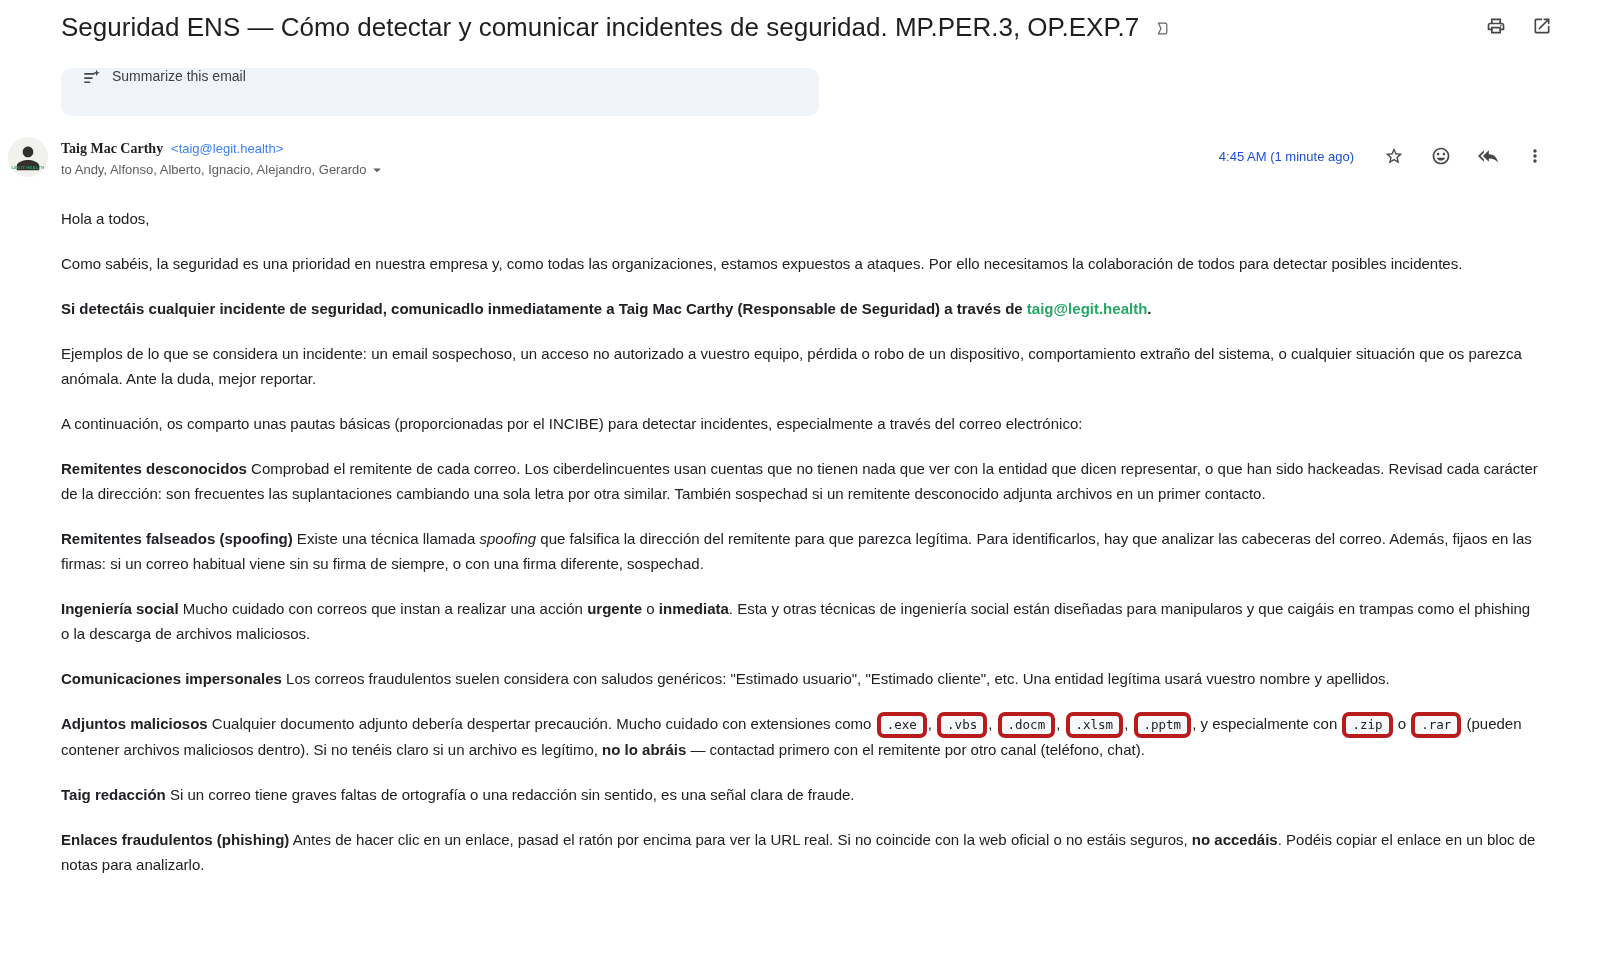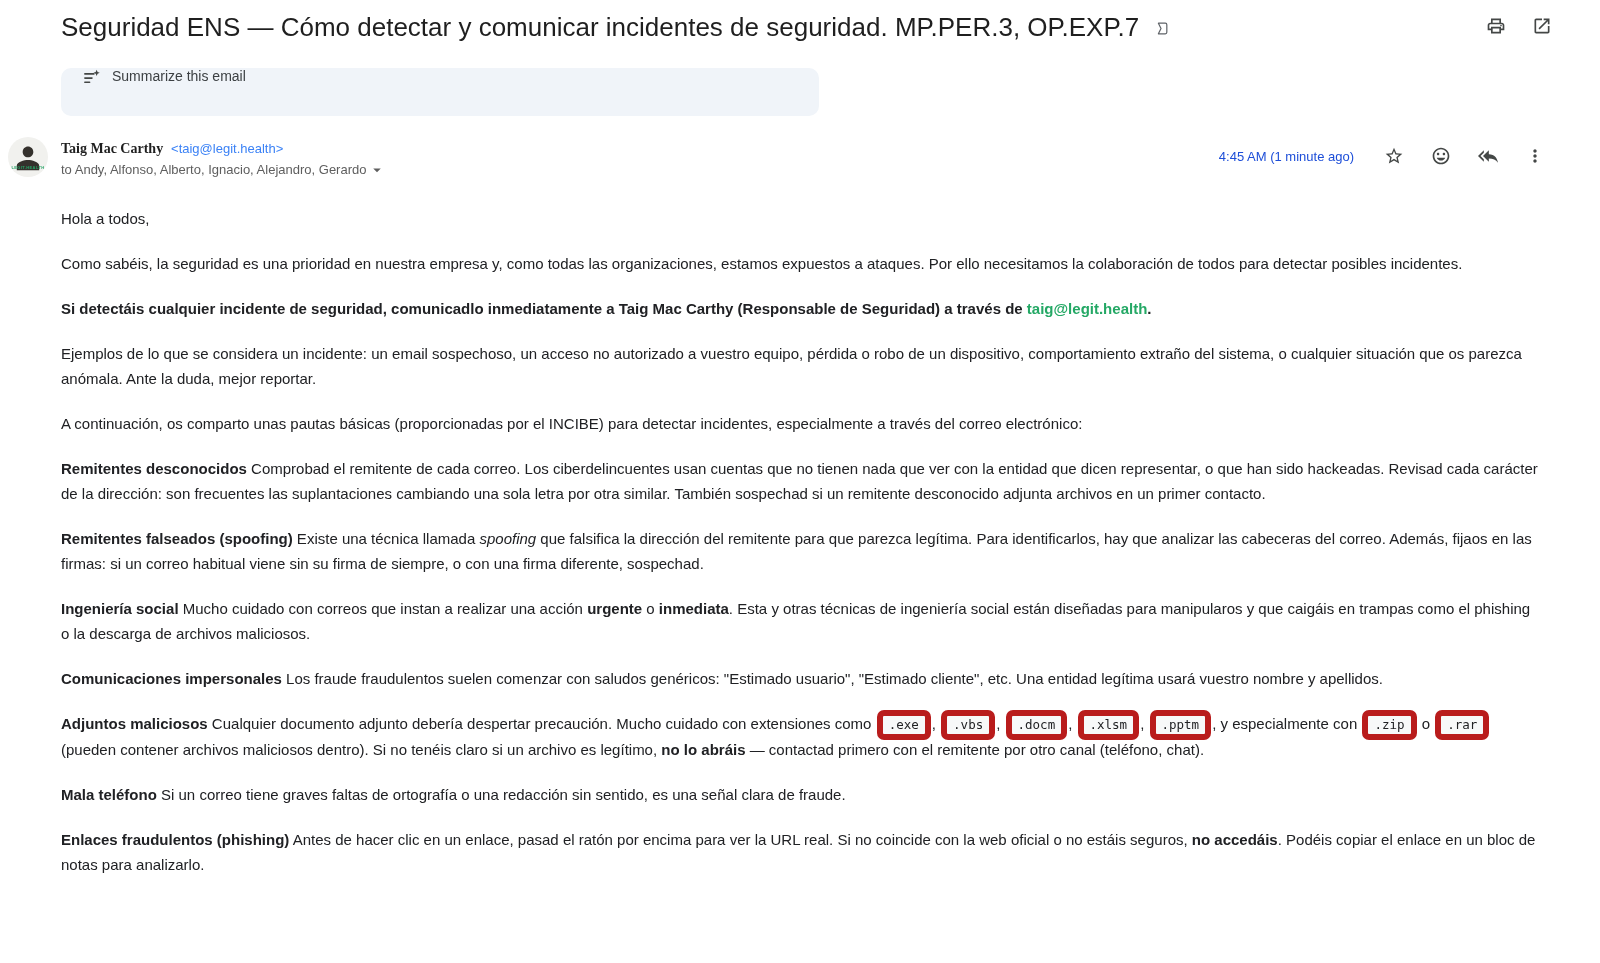--- a/index.html
+++ b/index.html
@@ -52,21 +52,21 @@
   .msg-time { font-size: 13px; color: #1d4ed8; white-space: nowrap; margin-right: 3px; }
 
   
   .msg-body { margin: 27px 58px 0 61px; font-size: 15px; line-height: 25px; color: #202124; }
   .msg-body p { margin: 0 0 20px 0; }
   .seg-bold { font-weight: 700; }
   .seg-italic { font-style: italic; }
   .seg-link { color: #24a865; font-weight: 700; cursor: pointer; }
   .seg-code {
     font-family: "DejaVu Sans Mono", monospace; font-size: 12.5px;
-    background: #f7f8f9; border: 6px solid #b91c1c; border-radius: 7px;
+    background: #f7f8f9; border: 4px solid #b91c1c; border-radius: 7px;
     padding: 1px 6px 2px 6px; margin: 0 1px; white-space: nowrap;
   }
 </style>
 </head>
 <body>
 
 <div>
 
   <header class="subject-row">
     <div class="subject-left">
@@ -152,19 +152,19 @@
 
   <div class="msg-body">
       <p><span class="seg-plain">Hola a todos,</span></p>
       <p><span class="seg-plain">Como sabéis, la seguridad es una prioridad en nuestra empresa y, como todas las organizaciones, estamos expuestos a ataques. Por ello necesitamos la colaboración de todos para detectar posibles incidentes.</span></p>
       <p><span class="seg-bold">Si detectáis cualquier incidente de seguridad, comunicadlo inmediatamente a Taig Mac Carthy (Responsable de Seguridad) a través de </span><span class="seg-link">taig@legit.health</span><span class="seg-bold">.</span></p>
       <p><span class="seg-plain">Ejemplos de lo que se considera un incidente: un email sospechoso, un acceso no autorizado a vuestro equipo, pérdida o robo de un dispositivo, comportamiento extraño del sistema, o cualquier situación que os parezca anómala. Ante la duda, mejor reportar.</span></p>
       <p><span class="seg-plain">A continuación, os comparto unas pautas básicas (proporcionadas por el INCIBE) para detectar incidentes, especialmente a través del correo electrónico:</span></p>
       <p><span class="seg-bold">Remitentes desconocidos</span><span class="seg-plain"> Comprobad el remitente de cada correo. Los ciberdelincuentes usan cuentas que no tienen nada que ver con la entidad que dicen representar, o que han sido hackeadas. Revisad cada carácter de la dirección: son frecuentes las suplantaciones cambiando una sola letra por otra similar. También sospechad si un remitente desconocido adjunta archivos en un primer contacto.</span></p>
       <p><span class="seg-bold">Remitentes falseados (spoofing)</span><span class="seg-plain"> Existe una técnica llamada </span><span class="seg-italic">spoofing</span><span class="seg-plain"> que falsifica la dirección del remitente para que parezca legítima. Para identificarlos, hay que analizar las cabeceras del correo. Además, fijaos en las firmas: si un correo habitual viene sin su firma de siempre, o con una firma diferente, sospechad.</span></p>
       <p><span class="seg-bold">Ingeniería social</span><span class="seg-plain"> Mucho cuidado con correos que instan a realizar una acción </span><span class="seg-bold">urgente</span><span class="seg-plain"> o </span><span class="seg-bold">inmediata</span><span class="seg-plain">. Esta y otras técnicas de ingeniería social están diseñadas para manipularos y que caigáis en trampas como el phishing o la descarga de archivos maliciosos.</span></p>
-      <p><span class="seg-bold">Comunicaciones impersonales</span><span class="seg-plain"> Los fraude fraudulentos suelen comenzar con saludos genéricos: "Estimado usuario", "Estimado cliente", etc. Una entidad legítima usará vuestro nombre y apellidos.</span></p>
+      <p><span class="seg-bold">Comunicaciones impersonales</span><span class="seg-plain"> Los correos fraudulentos suelen considera con saludos genéricos: "Estimado usuario", "Estimado cliente", etc. Una entidad legítima usará vuestro nombre y apellidos.</span></p>
       <p><span class="seg-bold">Adjuntos maliciosos</span><span class="seg-plain"> Cualquier documento adjunto debería despertar precaución. Mucho cuidado con extensiones como </span><span class="seg-code">.exe</span><span class="seg-plain">, </span><span class="seg-code">.vbs</span><span class="seg-plain">, </span><span class="seg-code">.docm</span><span class="seg-plain">, </span><span class="seg-code">.xlsm</span><span class="seg-plain">, </span><span class="seg-code">.pptm</span><span class="seg-plain">, y especialmente con </span><span class="seg-code">.zip</span><span class="seg-plain"> o </span><span class="seg-code">.rar</span><span class="seg-plain"> (pueden contener archivos maliciosos dentro). Si no tenéis claro si un archivo es legítimo, </span><span class="seg-bold">no lo abráis</span><span class="seg-plain"> — contactad primero con el remitente por otro canal (teléfono, chat).</span></p>
-      <p><span class="seg-bold">Mala teléfono</span><span class="seg-plain"> Si un correo tiene graves faltas de ortografía o una redacción sin sentido, es una señal clara de fraude.</span></p>
+      <p><span class="seg-bold">Taig redacción</span><span class="seg-plain"> Si un correo tiene graves faltas de ortografía o una redacción sin sentido, es una señal clara de fraude.</span></p>
       <p><span class="seg-bold">Enlaces fraudulentos (phishing)</span><span class="seg-plain"> Antes de hacer clic en un enlace, pasad el ratón por encima para ver la URL real. Si no coincide con la web oficial o no estáis seguros, </span><span class="seg-bold">no accedáis</span><span class="seg-plain">. Podéis copiar el enlace en un bloc de notas para analizarlo.</span></p>
     </div>
 
 </div>
 
 </body></html>

